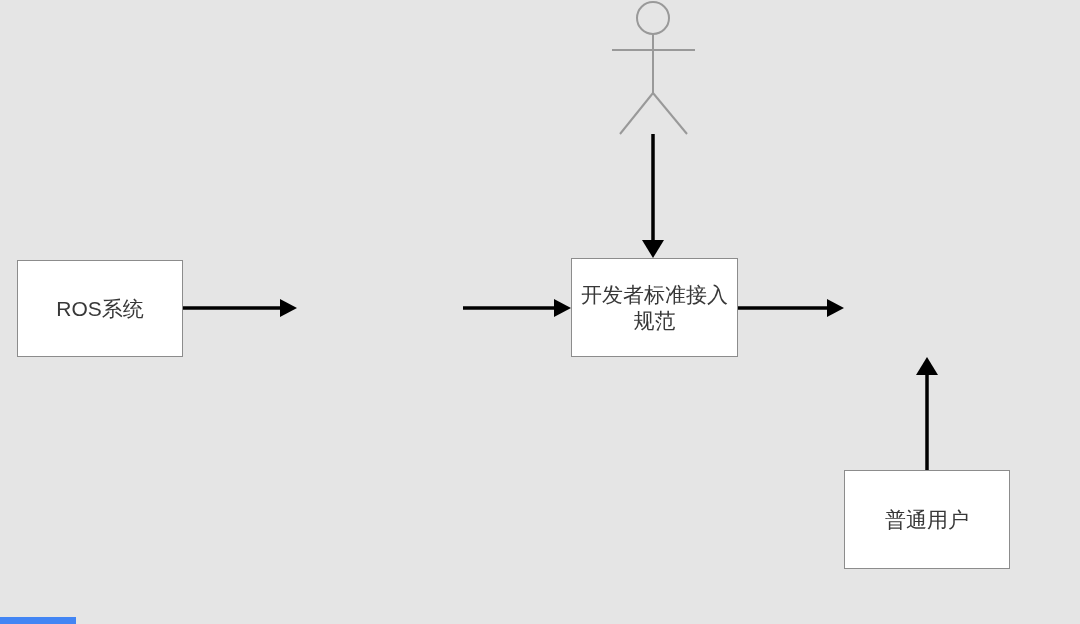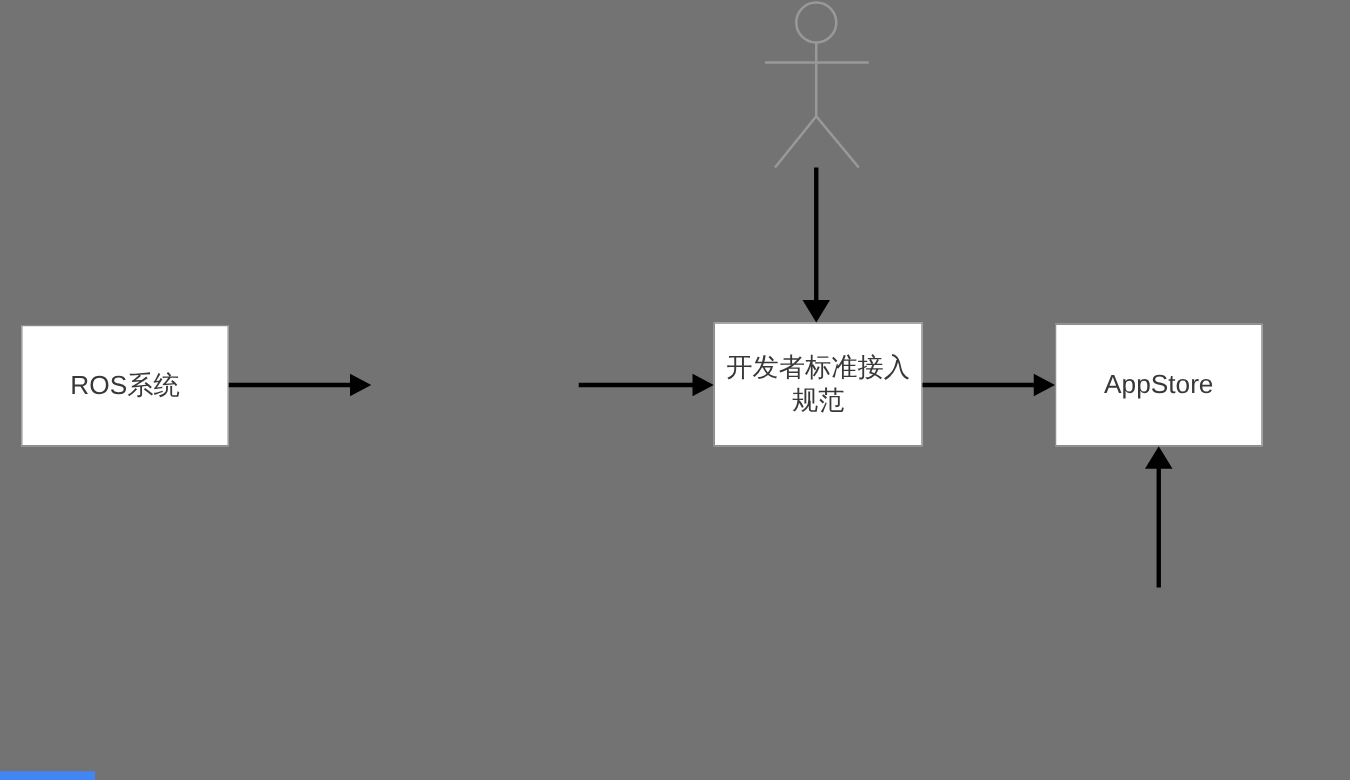--- a/index.html
+++ b/index.html
@@ -5,21 +5,21 @@
   html, body {
     margin: 0;
     padding: 0;
     background: #ffffff;
     font-family: "Liberation Sans", "DejaVu Sans", sans-serif;
   }
   .canvas {
     position: relative;
     width: 1080px;
     height: 624px;
-    background: #737373;
+    background: #e5e5e5;
     overflow: hidden;
   }
   .overlay {
     position: absolute;
     left: 0;
     top: 0;
     width: 1080px;
     height: 624px;
     pointer-events: none;
   }
@@ -65,24 +65,24 @@
   <div class="node node-ros" data-interactable="true">
     <span class="node-label" data-interactable="false">ROS系统</span>
   </div>
 
 
   <div class="node node-spec" data-interactable="true">
     <span class="node-label" data-interactable="false">开发者标准接入
 规范</span>
   </div>
 
-  <div class="node node-appstore" data-interactable="true">
-    <span class="node-label" data-interactable="false">AppStore</span>
+
+  <div class="node node-user" data-interactable="true">
+    <span class="node-label" data-interactable="false">普通用户</span>
   </div>
-
 
   <svg class="overlay" viewBox="0 0 1080 624" xmlns="http://www.w3.org/2000/svg" data-interactable="false">
 
     <g class="actor-shape" data-interactable="true">
       <circle cx="653" cy="18" r="16"></circle>
       <line x1="653" y1="34" x2="653" y2="93"></line>
       <line x1="612" y1="50" x2="695" y2="50"></line>
       <line x1="653" y1="93" x2="620" y2="134"></line>
       <line x1="653" y1="93" x2="687" y2="134"></line>
     </g>

